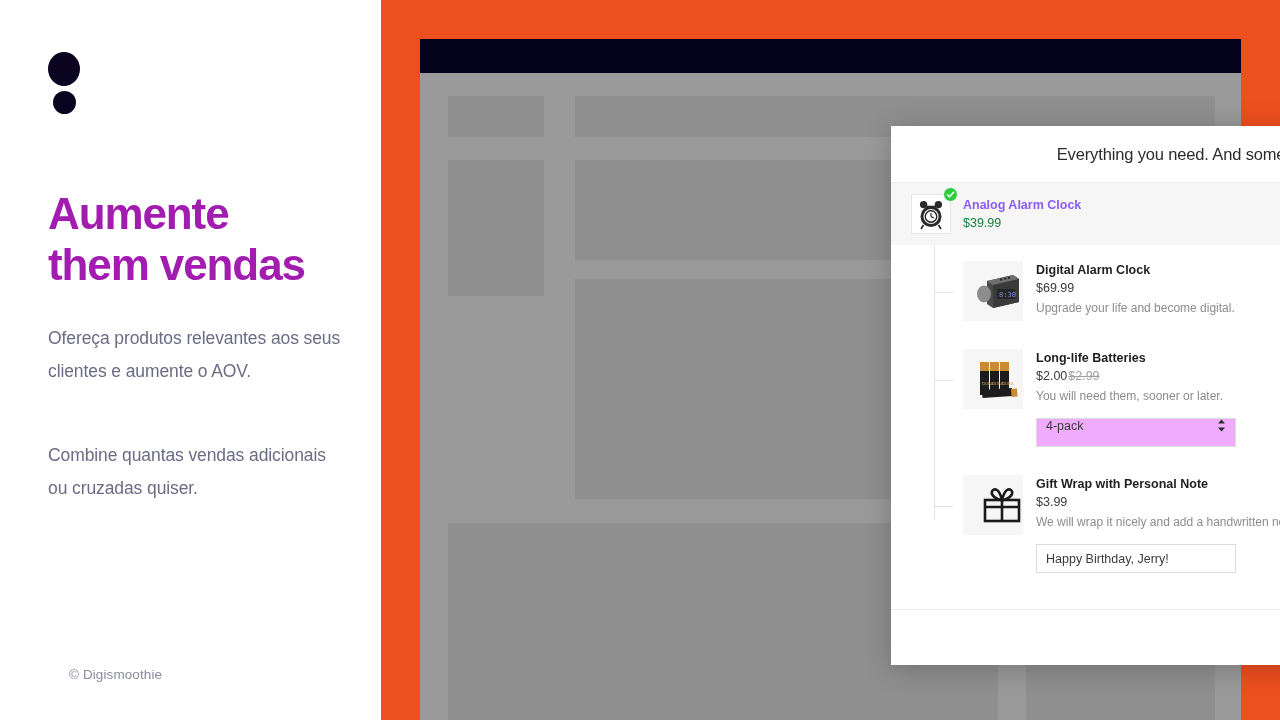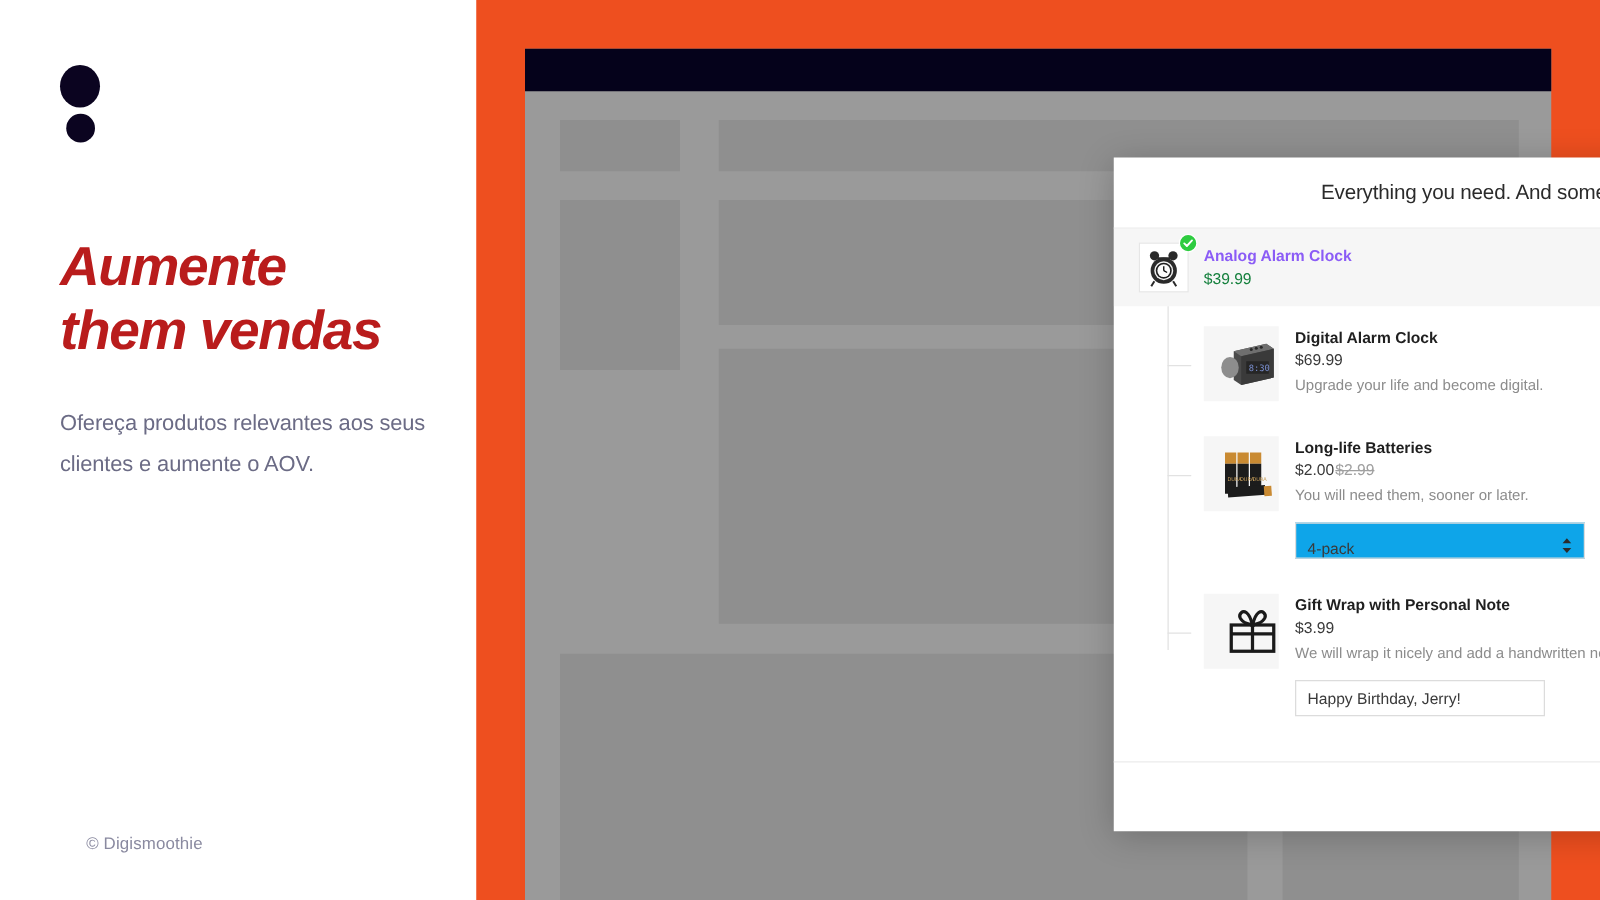--- a/index.html
+++ b/index.html
@@ -59,22 +59,21 @@
 
   .headline {
     position: absolute;
     left: 48px;
     top: 188px;
     width: 310px;
     font-size: 44px;
     line-height: 51px;
     font-weight: bold;
     letter-spacing: -1.1px;
-    color: #b91c1c;
-    font-style: italic;
+    color: #a21caf;
   }
 
   .body-copy {
     position: absolute;
     left: 48px;
     width: 300px;
     font-size: 17.5px;
     line-height: 33px;
     color: #6B6B85;
     letter-spacing: -0.1px;
@@ -279,26 +278,26 @@
   }
   .offer-desc {
     font-size: 12px;
     color: #8c8c8c;
     line-height: 19px;
     margin-top: 2px;
   }
 
   .variant-select {
     margin-top: 12px;
-    width: 232px;
+    width: 200px;
     height: 29px;
     border: 1px solid #dcdcdc;
-    background: #0ea5e9;
-    display: flex;
-    align-items: flex-end;
+    background: #f0abfc;
+    display: flex;
+    align-items: flex-start;
     justify-content: space-between;
     padding: 0 9px;
     font-size: 12.5px;
     color: #3a3a3a;
     cursor: pointer;
   }
   .note-input {
     margin-top: 12px;
     width: 200px;
     height: 29px;
@@ -333,20 +332,21 @@
       <div class="dot-big"></div>
       <div class="dot-small"></div>
     </div>
 
     <h1 class="headline">
       <span>Aumente</span><br>
       <span>them vendas</span>
     </h1>
 
     <p class="body-copy p1">Ofereça produtos relevantes aos seus clientes e aumente o AOV.</p>
+    <p class="body-copy p2">Combine quantas vendas adicionais ou cruzadas quiser.</p>
 
     <div class="copyright">© Digismoothie</div>
   </div>
 
   <div class="right-panel">
 
     <div class="store-mock">
       <div class="store-topbar"></div>
       <div class="skel s1"></div>
       <div class="skel s2"></div>

